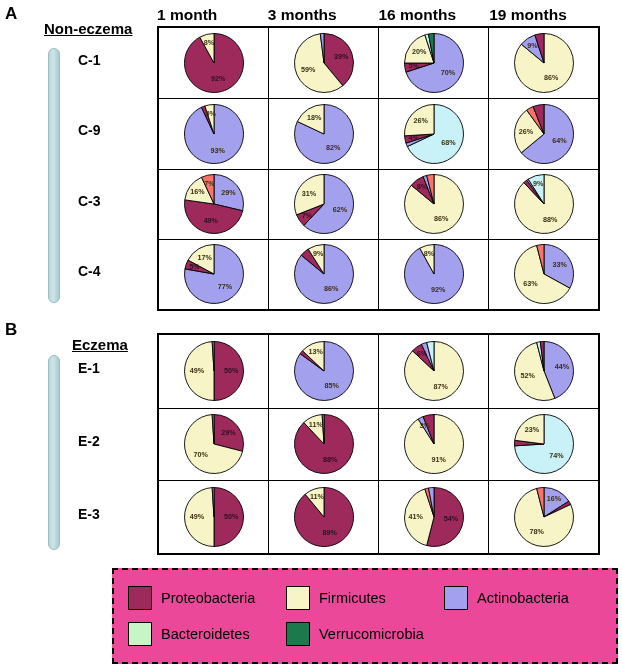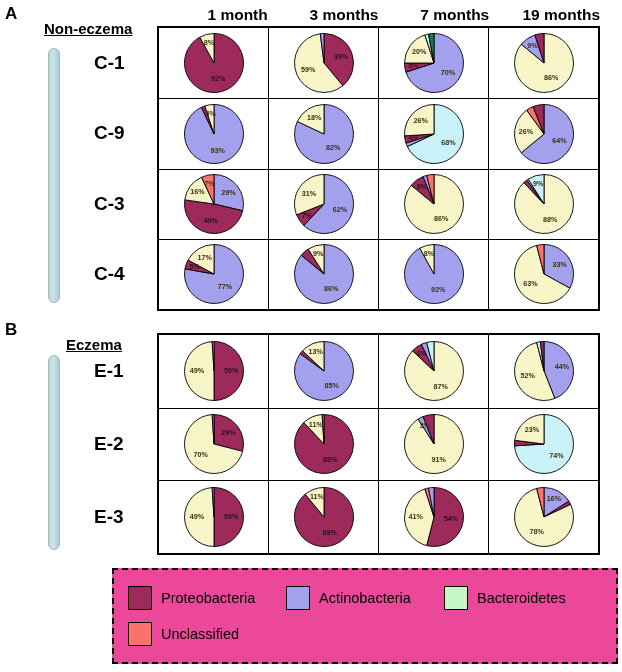--- a/index.html
+++ b/index.html
@@ -23,47 +23,46 @@
   #panel-b-letter { left: 5px;  top: 320px; }
 
   .group-label {
     position: absolute;
     font-size: 15px;
     font-weight: bold;
     text-decoration: underline;
     white-space: nowrap;
   }
   #group-label-a { left: 44px; top: 20px; }
-  #group-label-b { left: 66px; top: 336px; }
+  #group-label-b { left: 72px; top: 336px; }
 
   .col-head {
     position: absolute;
     top: 6px;
     font-size: 15.5px;
     font-weight: bold;
-    text-align: right;
+    text-align: left;
     white-space: nowrap;
   }
 
   .bracket {
     position: absolute;
     width: 12px;
     border-radius: 6px;
     background: linear-gradient(to right,#b9d6da,#cfe4e7 40%,#a9ccd1);
     border: 1px solid #9bbec4;
   }
   #bracket-a { left: 48px; top: 48px;  height: 255px; }
   #bracket-b { left: 48px; top: 355px; height: 195px; }
 
   .row-label {
     position: absolute;
-    font-size: 19px;
+    font-size: 14px;
     font-weight: bold;
     white-space: nowrap;
-    margin-left: 16px;
   }
 
   .grid {
     position: absolute;
     border: 2px solid #000;
     background: #fff;
   }
   #grid-a { left: 157px; top: 26px;  width: 443px; height: 285px; }
   #grid-b { left: 157px; top: 333px; width: 443px; height: 222px; }
 
@@ -122,21 +121,21 @@
 
   <div class="panel-letter" id="panel-a-letter">A</div>
   <div class="panel-letter" id="panel-b-letter">B</div>
 
   <div class="group-label" id="group-label-a">Non-eczema</div>
   <div class="group-label" id="group-label-b">Eczema</div>
 
   <div id="col-heads">
       <div class="col-head" style="left: 157px; width: 110.75px;">1 month</div>
       <div class="col-head" style="left: 267.75px; width: 110.75px;">3 months</div>
-      <div class="col-head" style="left: 378.5px; width: 110.75px;">7 months</div>
+      <div class="col-head" style="left: 378.5px; width: 110.75px;">16 months</div>
       <div class="col-head" style="left: 489.25px; width: 110.75px;">19 months</div>
     </div>
 
   <div class="bracket" id="bracket-a"></div>
   <div class="bracket" id="bracket-b"></div>
 
   <div id="row-labels-a">
       <div class="row-label" style="left: 78px; top: 52.125px;">C-1</div>
       <div class="row-label" style="left: 78px; top: 122.375px;">C-9</div>
       <div class="row-label" style="left: 78px; top: 192.625px;">C-3</div>
@@ -488,27 +487,31 @@
       </div>
     </div>
 
   <div id="legend">
     <div class="legend-grid" id="legend-grid">
         <div class="legend-item">
           <span class="swatch" style="background: rgb(158, 42, 92);"></span>
           <span class="legend-text">Proteobacteria</span>
         </div>
         <div class="legend-item">
+          <span class="swatch" style="background: rgb(247, 245, 200);"></span>
+          <span class="legend-text">Firmicutes</span>
+        </div>
+        <div class="legend-item">
           <span class="swatch" style="background: rgb(163, 160, 238);"></span>
           <span class="legend-text">Actinobacteria</span>
         </div>
         <div class="legend-item">
           <span class="swatch" style="background: rgb(198, 245, 198);"></span>
           <span class="legend-text">Bacteroidetes</span>
         </div>
         <div class="legend-item">
-          <span class="swatch" style="background: rgb(249, 115, 106);"></span>
-          <span class="legend-text">Unclassified</span>
+          <span class="swatch" style="background: rgb(26, 122, 76);"></span>
+          <span class="legend-text">Verrucomicrobia</span>
         </div>
       </div>
   </div>
 
 </div>
 
 </body></html>

